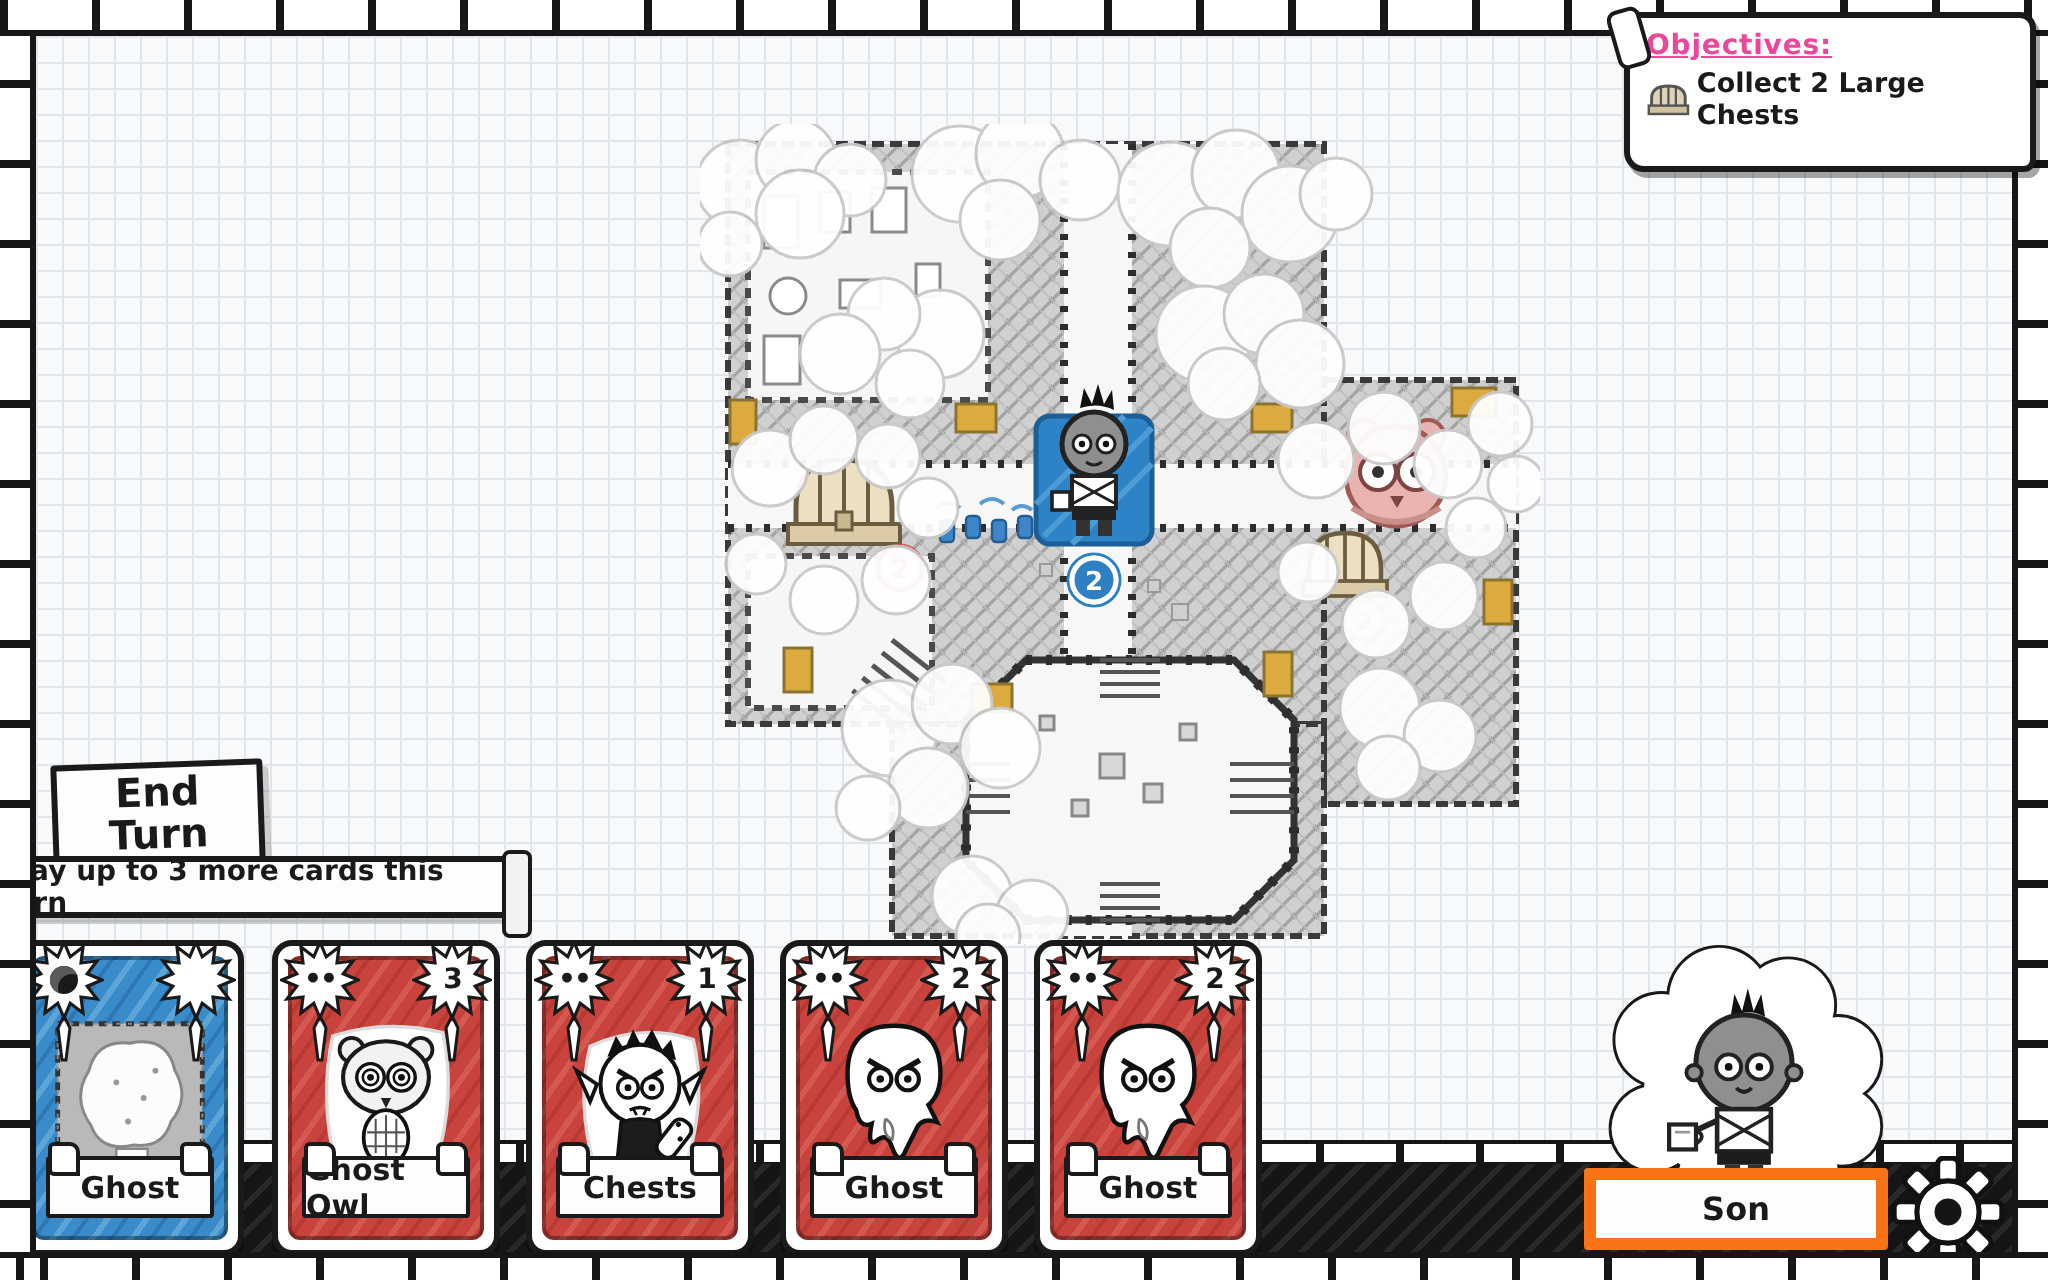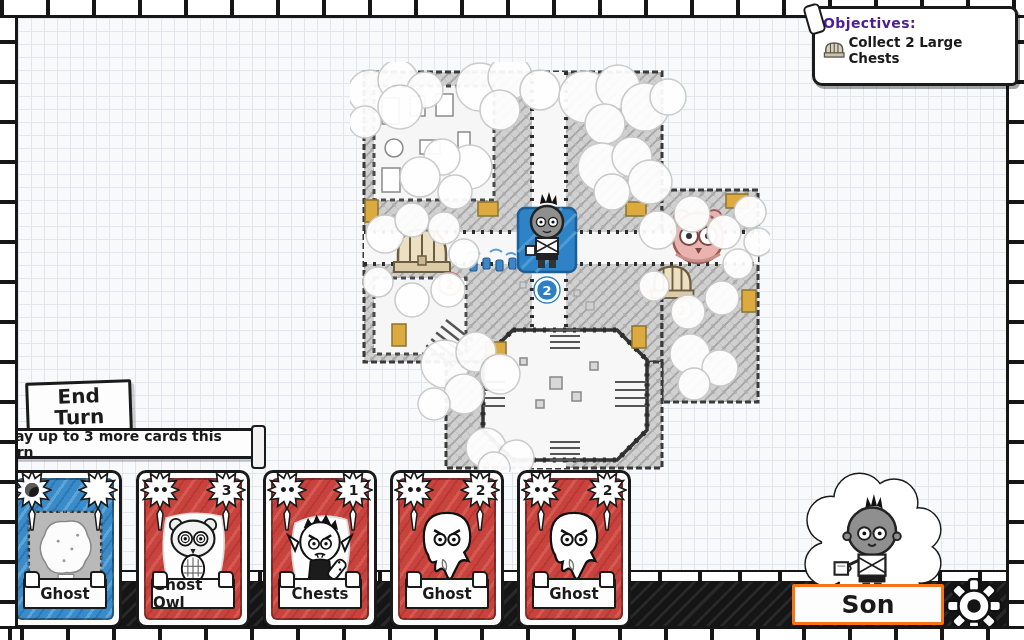--- a/index.html
+++ b/index.html
@@ -30,21 +30,21 @@
     border-top:2px solid #161616; border-bottom:2px solid #161616; z-index:2; }
   .band { position:absolute; left:18px; right:18px; top:582px; height:46px;
     background:repeating-linear-gradient(135deg, #151515 0 7px, #282828 7px 10px); z-index:2; }
 
   
   .objectives { position:absolute; left:812px; top:6px; width:206px; height:80px;
     background:#ffffff; border:3px solid #1a1a1a; border-radius:4px 8px 6px 10px;
     padding:6px 8px; z-index:7; box-shadow:2px 3px 0 rgba(0,0,0,.35); }
   .objectives::before { content:""; position:absolute; left:-9px; top:-5px; width:13px; height:26px;
     background:#fff; border:2.5px solid #1a1a1a; border-radius:5px; transform:rotate(-16deg); }
-  .obj-title { font-size:14px; font-weight:bold; color:#4c1d95; letter-spacing:.4px; }
+  .obj-title { font-size:14px; font-weight:bold; color:#ec4899; letter-spacing:.4px;text-decoration:underline; }
   .obj-item { display:flex; align-items:center; gap:3px; margin-top:3px; }
   .obj-item span { font-size:13.5px; font-weight:bold; color:#1a1a1a; }
 
   
   .end-turn { position:absolute; left:26px; top:381px; width:106px; height:52px;
     background:#fdfdfd; border:3.5px solid #1a1a1a; border-radius:2px; transform:rotate(-2deg);
     display:flex; flex-direction:column; align-items:center; justify-content:center;
     font-size:20px; font-weight:bold; line-height:1.05; color:#1a1a1a; cursor:pointer;
     box-shadow:3px 4px 0 rgba(0,0,0,.18); z-index:4; }
   .turn-banner { position:absolute; left:0; top:428px; width:262px; height:31px;
@@ -73,23 +73,23 @@
     background:#fdfdfd; border:2.5px solid #1a1a1a; border-radius:2px;
     display:flex; align-items:center; justify-content:center;
     font-size:15px; font-weight:bold; color:#1a1a1a; }
   .ribbon::before, .ribbon::after { content:""; position:absolute; top:-9px; width:12px; height:13px;
     background:#fff; border:2px solid #1a1a1a; border-radius:3px 5px 0 3px; }
   .ribbon::before { left:-1px; } .ribbon::after { right:-1px; }
 
   
   .hero-blob { position:absolute; left:798px; top:472px; width:148px; height:144px; z-index:4; }
   .nameplate { position:absolute; left:792px; top:584px; width:152px; height:41px;
-    background:#fdfdfd; border:3px solid #f97316; border-radius:2px;
+    background:#fdfdfd; border:6px solid #f97316; border-radius:2px;
     display:flex; align-items:center; justify-content:center;
-    font-size:25px; font-weight:bold; color:#1a1a1a; z-index:5; }
+    font-size:16px; font-weight:bold; color:#1a1a1a; z-index:5; }
   .gear { position:absolute; left:946px; top:578px; width:56px; height:56px; z-index:5; cursor:pointer; }
 
   .map-wrap { position:absolute; left:350px; top:62px; width:420px; height:410px; z-index:1; }
 </style>
 </head>
 <body>
 
 <div class="stage">
 
   <div class="playfield"></div>

